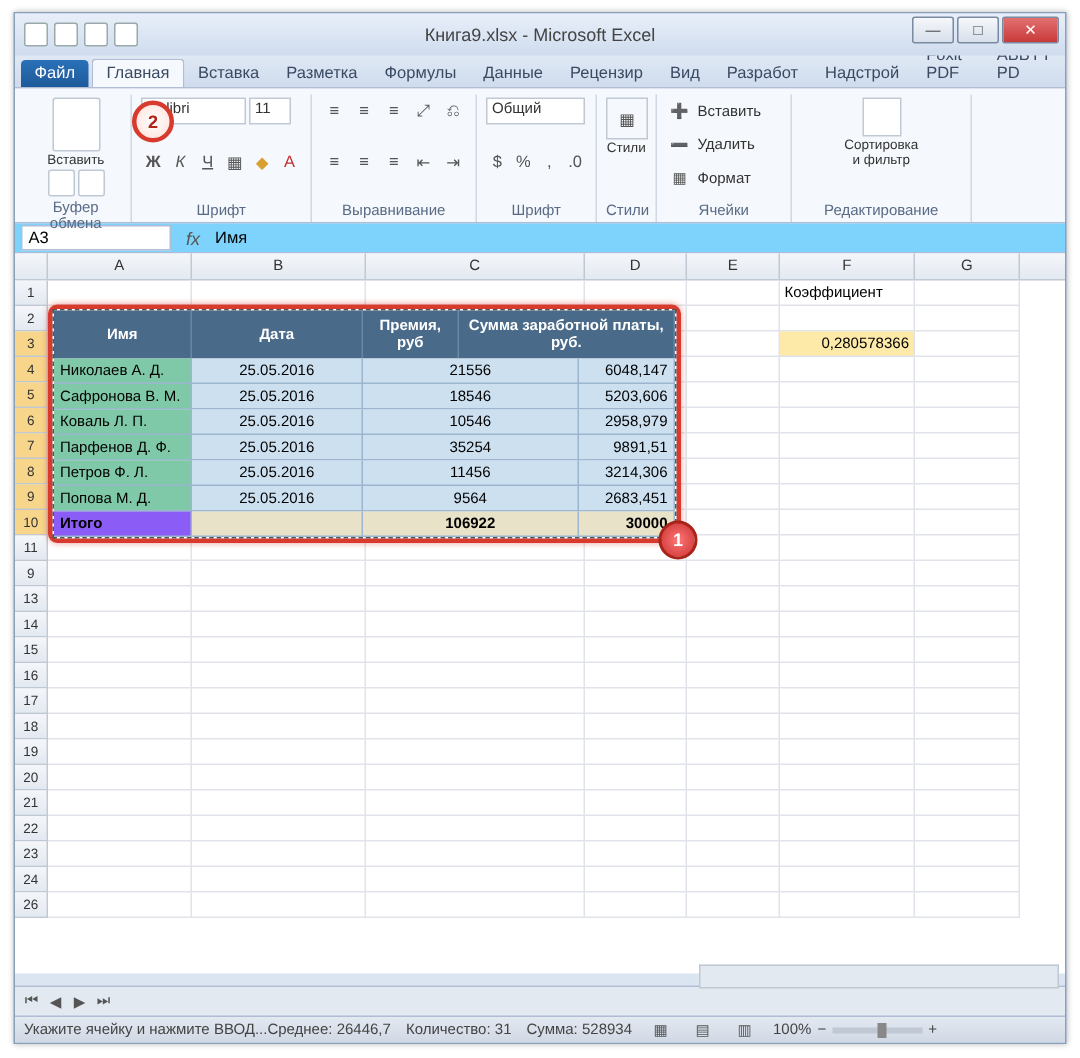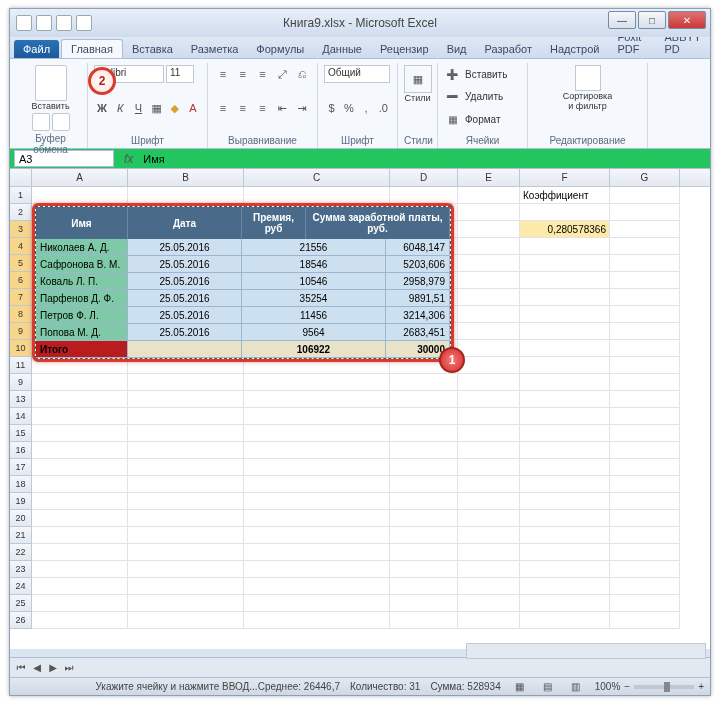--- a/index.html
+++ b/index.html
@@ -26,21 +26,21 @@
   .font-group { width:120px; }
   .font-group .row { display:flex; gap:2px; margin-bottom:2px;}
   .font-sel { border:1px solid #c0c8d4; background:#fff; height:18px; font-size:10px; padding:1px 3px; }
   .align-group { width:110px;}
   .align-group .row { display:flex; gap:2px; margin-bottom:2px;}
   .ic { width:18px; height:18px; border:1px solid transparent; display:flex; align-items:center; justify-content:center; color:#555;}
   .num-group{width:80px;} .styles-group{width:40px;} .cells-group{width:90px;} .edit-group{width:120px;}
   .cells-group .row, .edit-group .row { display:flex; gap:3px; align-items:center; font-size:10px; margin-bottom:2px;}
   .edit-group .big { display:flex; flex-direction:column; align-items:center; font-size:9px;}
   .edit-group .big .ic2 { width:26px; height:26px; border:1px solid #c0c8d4; background:#fff;}
-  .formula-bar { height:20px; background:#22c55e; border-bottom:1px solid #b0bdd4; display:flex; align-items:center; font-size:11px;}
+  .formula-bar { height:20px; background:#7dd3fc; border-bottom:1px solid #b0bdd4; display:flex; align-items:center; font-size:11px;}
   .namebox { width:100px; border:1px solid #b0bdd4; background:#fff; height:17px; margin:0 4px; padding:0 4px; display:flex; align-items:center;}
   .fx { padding:0 6px; color:#555; font-style:italic; font-size:12px;}
   .fval { flex:1; padding-left:4px;}
   .grid { position:relative; background:#fff; height:480px; }
   .colhdrs { display:flex; height:18px; background:linear-gradient(#f4f6fa,#e3e9f1); border-bottom:1px solid #c0c8d4; font-size:10px; color:#333;}
   .rowhdr-space{width:22px; border-right:1px solid #c0c8d4;}
   .ch { border-right:1px solid #c0c8d4; text-align:center; line-height:18px;}
   .rows { height:460px; overflow:hidden; position:relative;}
   .row-g { display:flex; height:17px; }
   .rh { width:22px; background:linear-gradient(#f4f6fa,#e3e9f1); border-right:1px solid #c0c8d4; border-bottom:1px solid #c0c8d4; font-size:9px; text-align:center; line-height:17px; color:#333;}
@@ -50,28 +50,28 @@
   .data-table { position:absolute; left:22px; top:34px; border:3px solid #d83a2e; border-radius:6px; box-shadow:0 0 4px rgba(216,58,46,0.5); }
   .dt-marching { border:1.5px dashed #555; padding:0;}
   .th-row { display:flex; background:#4a6a8a;}
   .th { color:#fff; font-size:10px; font-weight:bold; text-align:center; padding:4px 2px; border-right:1px solid #6a88a6; display:flex; align-items:center; justify-content:center;}
   .th.h1{width:92px; height:32px;} .th.h2{width:114px;} .th.h3{width:144px;} .th.h4{width:64px;}
   .dr { display:flex;}
   .dc { border-right:1px solid #9bb6ce; border-bottom:1px solid #9bb6ce; font-size:10px; padding:0 4px; height:17px; line-height:17px; background:#cde0f0;}
   .dc.name { background:#7fc9a8; width:92px;}
   .dc.c2{width:114px; text-align:center;} .dc.c3{width:144px; text-align:center;} .dc.c4{width:64px; text-align:right;}
   .dr.total .dc { background:#e8e2c8; font-weight:bold;}
-  .dr.total .dc.name { background:#b91c1c;}
+  .dr.total .dc.name { background:#8b5cf6;}
   .callout1 { position:absolute; right:-14px; bottom:-14px; width:26px; height:26px; border:2px solid #a82418; background:radial-gradient(#f77,#c93030); border-radius:50%; color:#fff; display:flex; align-items:center; justify-content:center; font-weight:bold; font-size:12px; z-index:15;}
   .sheet-tabs { position:absolute; bottom:18px; left:0; right:0; height:20px; background:#e3e9f1; border-top:1px solid #b0bdd4; display:flex; align-items:center; font-size:10px;}
   .nav-arrows { display:flex; padding:0 4px; gap:2px;}
   .nav-arrows span{width:14px; text-align:center; color:#555;}
   .stab { padding:2px 10px; border:1px solid #b0bdd4; border-bottom:none; background:#f0f3f7; border-radius:3px 3px 0 0; margin-right:1px;}
   .stab.active { background:#fff; font-weight:bold;}
-  .statusbar { position:absolute; bottom:0; left:0; right:0; height:18px; background:linear-gradient(#e3e9f1,#d0d8e4); border-top:1px solid #b0bdd4; display:flex; align-items:center; font-size:10px; color:#444; padding:0 6px; justify-content:flex-end;}
+  .statusbar { position:absolute; bottom:0; left:0; right:0; height:18px; background:linear-gradient(#e3e9f1,#d0d8e4); border-top:1px solid #b0bdd4; display:flex; align-items:center; font-size:10px; color:#444; padding:0 6px; justify-content:flex-start;}
   .statusbar .right { display:flex; gap:10px; align-items:center;}
   .zoom { display:flex; align-items:center; gap:4px;}
   .zoom .bar{width:60px; height:4px; background:#c0c8d4; position:relative;}
   .zoom .bar::after{content:""; position:absolute; left:50%; top:-3px; width:6px; height:10px; background:#888;}
   .hscroll { position:absolute; bottom:18px; right:4px; width:240px; height:16px; background:#e3e9f1; border:1px solid #c0c8d4;}
 </style>
 </head>
 <body>
 
 <div class="window">
@@ -449,30 +449,20 @@
           <div class="cell wA"></div>
           <div class="cell wB"></div>
           <div class="cell wC"></div>
           <div class="cell wD"></div>
           <div class="cell wE"></div>
           <div class="cell wF"></div>
           <div class="cell wG"></div>
         </div>
         <div class="row-g">
           <div class="rh">24</div>
-          <div class="cell wA"></div>
-          <div class="cell wB"></div>
-          <div class="cell wC"></div>
-          <div class="cell wD"></div>
-          <div class="cell wE"></div>
-          <div class="cell wF"></div>
-          <div class="cell wG"></div>
-        </div>
-        <div class="row-g">
-          <div class="rh">25</div>
           <div class="cell wA"></div>
           <div class="cell wB"></div>
           <div class="cell wC"></div>
           <div class="cell wD"></div>
           <div class="cell wE"></div>
           <div class="cell wF"></div>
           <div class="cell wG"></div>
         </div>
         <div class="row-g">
           <div class="rh">26</div>

